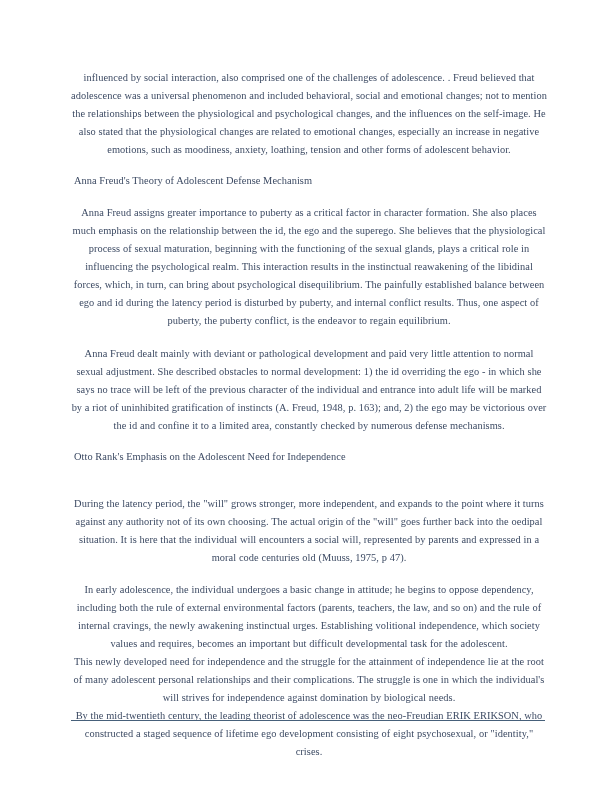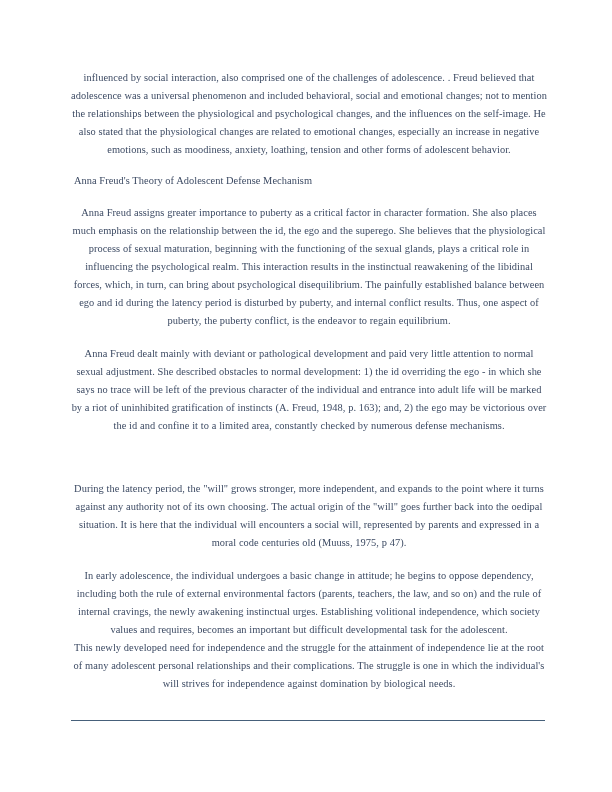--- a/index.html
+++ b/index.html
@@ -81,32 +81,34 @@
     <div class="gap"></div>
 
     <p class="para">Anna Freud assigns greater importance to puberty as a critical factor in character formation.  She also places much emphasis on the relationship between the id, the ego and the superego.  She believes that the physiological process of sexual maturation, beginning with the functioning of the sexual glands,  plays a critical role in influencing the psychological realm. This interaction results in the instinctual reawakening of the libidinal forces, which, in turn, can bring about psychological disequilibrium.  The painfully established balance between ego and id during the latency period is disturbed by puberty, and internal conflict results.  Thus, one aspect of puberty, the puberty conflict, is the endeavor to regain equilibrium.</p>
 
     <div class="gap"></div>
 
     <p class="para">Anna Freud dealt mainly with deviant or pathological development and paid very little attention to normal sexual adjustment.  She described obstacles to normal development: 1) the id overriding the ego - in which she says no trace will be left of the previous character of the individual and entrance into adult life will be marked by a riot of uninhibited gratification of instincts (A. Freud, 1948, p. 163); and, 2) the ego may be victorious over the id and confine it to a limited area, constantly checked by numerous defense mechanisms.</p>
 
     <div class="gap"></div>
 
+    <p class="heading">Otto Rank's Emphasis on the Adolescent Need for Independence</p>
 
     <div class="gap"></div>
 
 
     <div class="gap"></div>
 
     <p class="para">During the latency period, the "will" grows stronger, more independent, and expands to the point where it turns against any authority not of its own choosing.  The actual origin of the "will" goes further back into the oedipal situation.  It is here that the individual will encounters a social will, represented by parents and expressed in a moral code centuries old (Muuss, 1975, p 47).</p>
 
     <div class="gap"></div>
 
     <p class="para">In early adolescence, the individual undergoes a basic change in attitude; he begins to oppose dependency, including both the rule of external environmental factors (parents, teachers, the law, and so on) and the rule of internal cravings, the newly awakening instinctual urges.  Establishing volitional independence, which society values and requires, becomes an important but difficult developmental task for the adolescent.</p>
 
     <p class="para">This newly developed need for independence and the struggle for the attainment of independence lie at the root of many adolescent personal relationships and their complications.  The  struggle is one in which the individual's will strives for independence against domination by biological needs.</p>
 
 
+    <p class="para">By the mid-twentieth century, the leading theorist of adolescence was the neo-Freudian ERIK ERIKSON, who constructed a staged sequence of lifetime ego development consisting of eight psychosexual, or "identity," crises.</p>
 
   </div>
 
   <hr class="rule">
 </div>
 
 </body></html>

